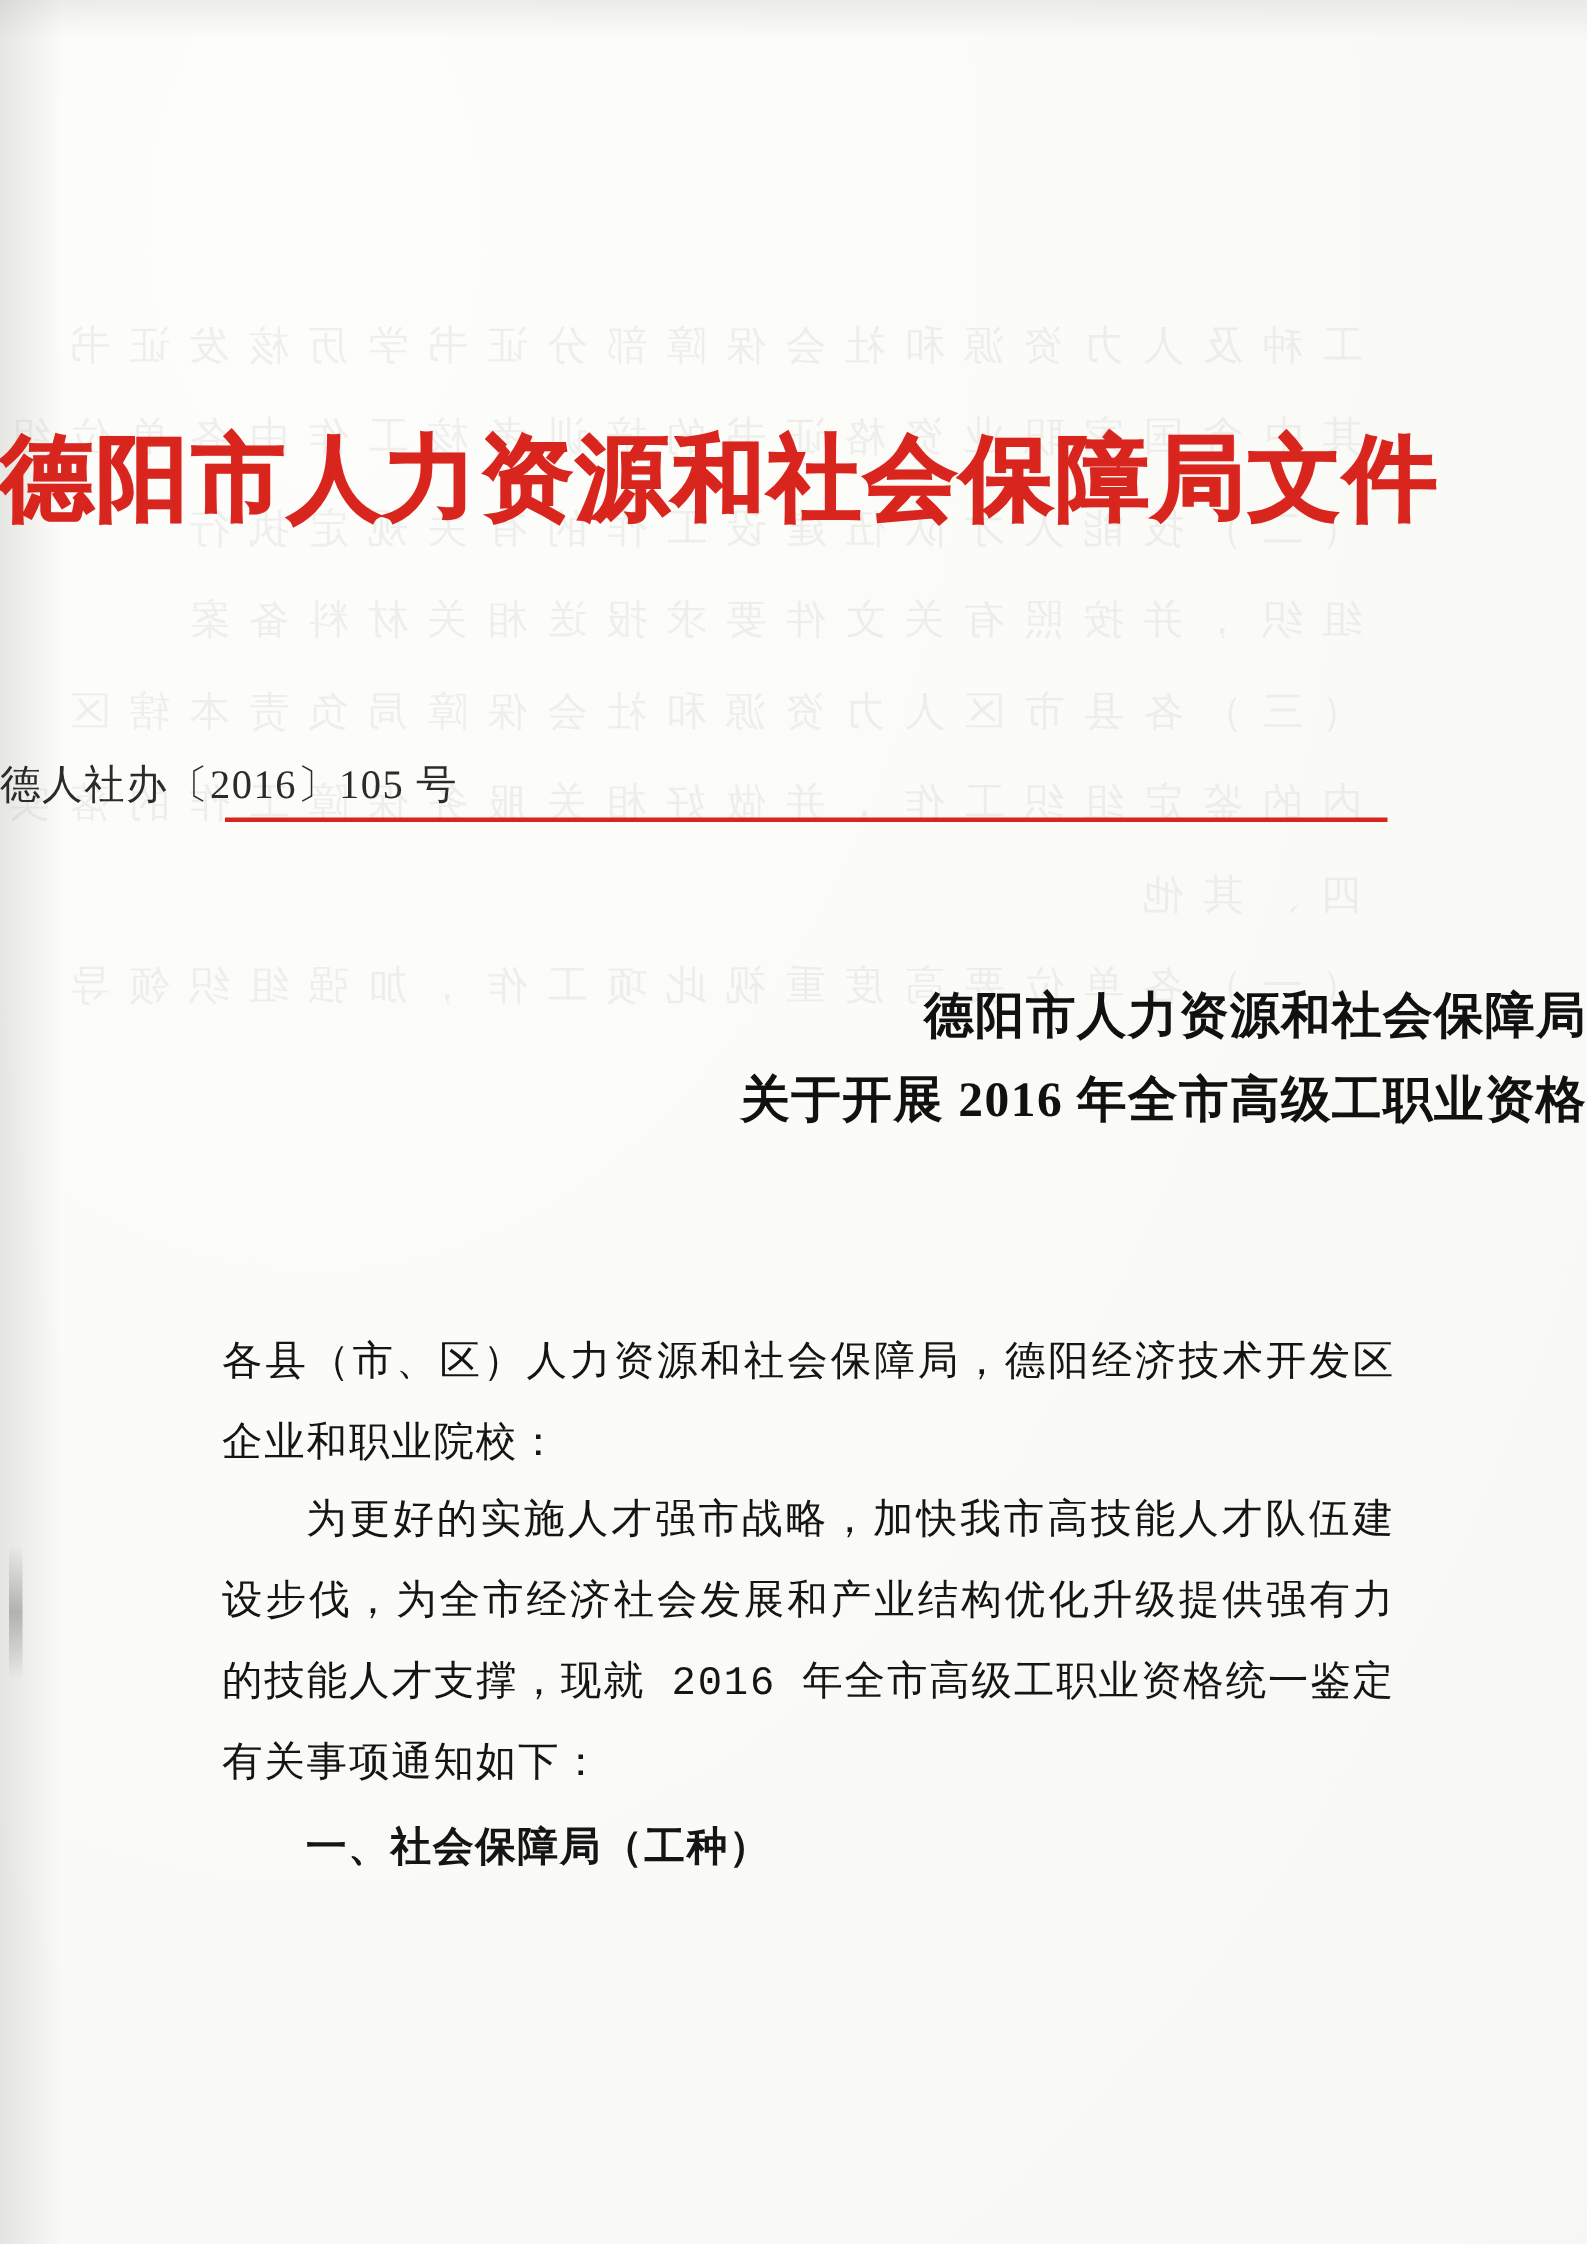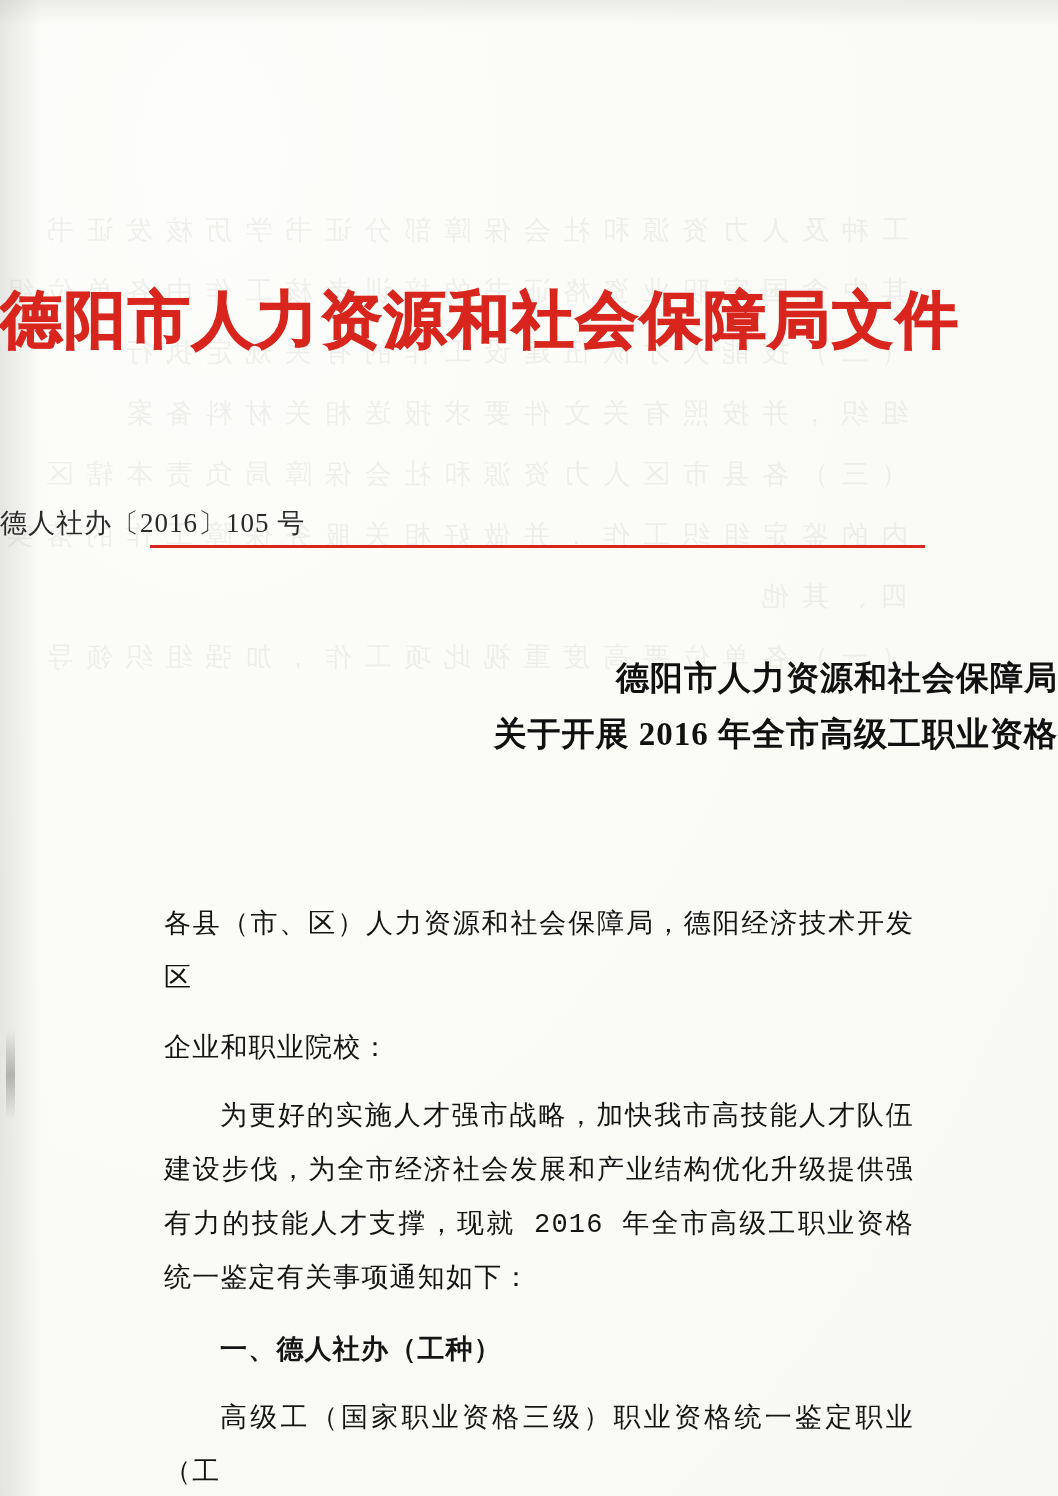--- a/index.html
+++ b/index.html
@@ -129,21 +129,21 @@
     top: 880px;
     left: 148px;
     width: 782px;
     font-size: 27px;
     color: #151515;
     line-height: 54px;
     letter-spacing: 1.2px;
     text-align: justify;
   }
   .body-block p {
-    margin: 16px;
+    margin: 0;
   }
   .indent2 { text-indent: 56px; font-family: Liberation Mono, monospace; }
   .heading-line {
     text-indent: 56px;
     font-weight: bold;
   }
   .justify-stretch {
     text-align: justify;
     text-align-last: justify;
   }
@@ -178,18 +178,17 @@
 
     <div class="title-block">
       <div>德阳市人力资源和社会保障局</div>
       <div>关于开展 2016 年全市高级工职业资格</div>
     </div>
 
     <div class="body-block">
       <p class="justify-stretch">各县（市、区）人力资源和社会保障局，德阳经济技术开发区</p>
       <p>企业和职业院校：</p>
       <p class="indent2">为更好的实施人才强市战略，加快我市高技能人才队伍建设步伐，为全市经济社会发展和产业结构优化升级提供强有力的技能人才支撑，现就 2016 年全市高级工职业资格统一鉴定有关事项通知如下：</p>
-      <p class="heading-line">一、德人社办（工种）</p>
-      <p class="indent2">高级工（国家职业资格三级）职业资格统一鉴定职业（工</p>
+      <p class="heading-line">一、社会保障局（工种）</p>
     </div>
 
   </div>
 </div>
 
 </body></html>

